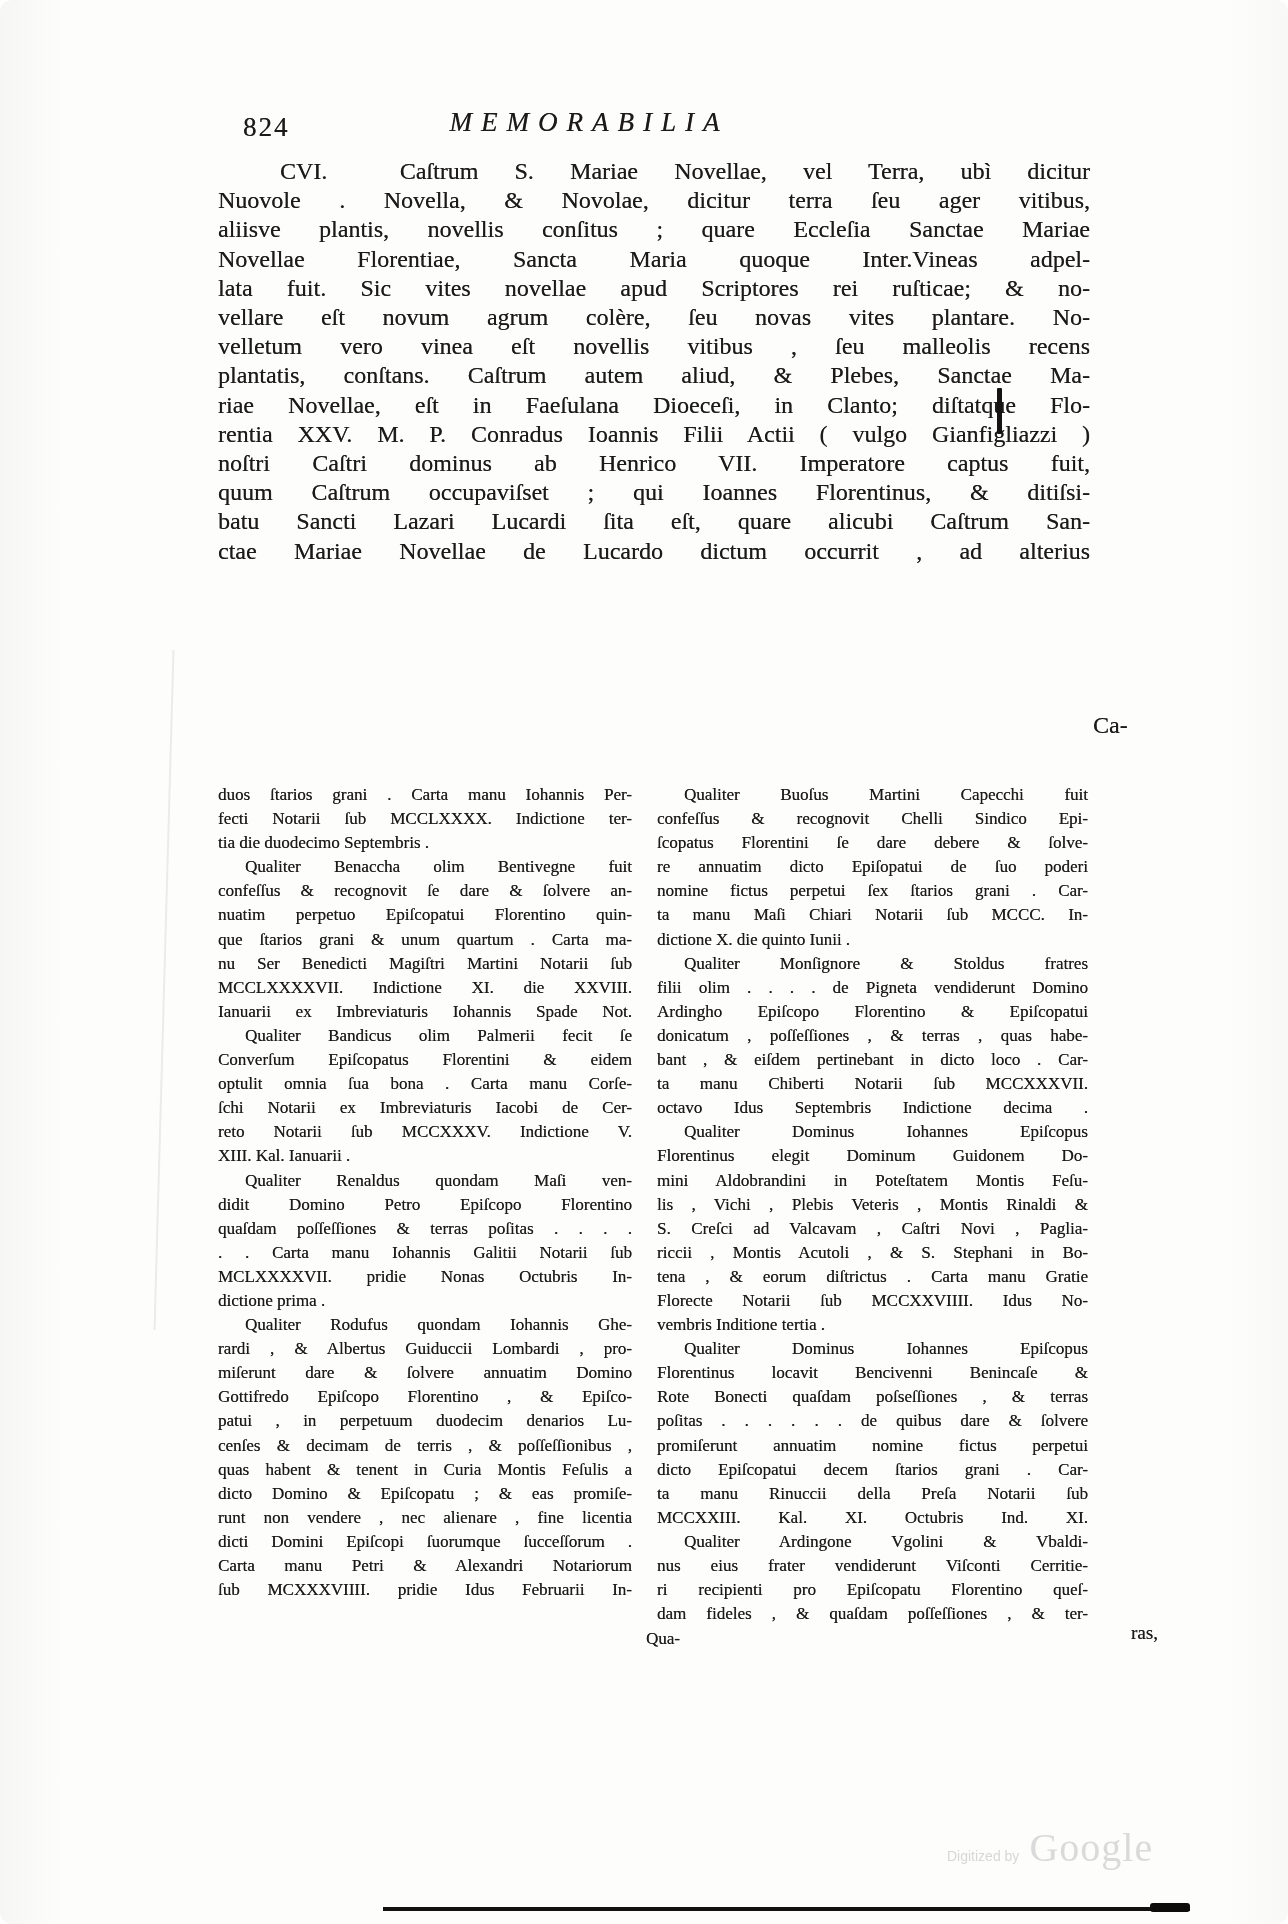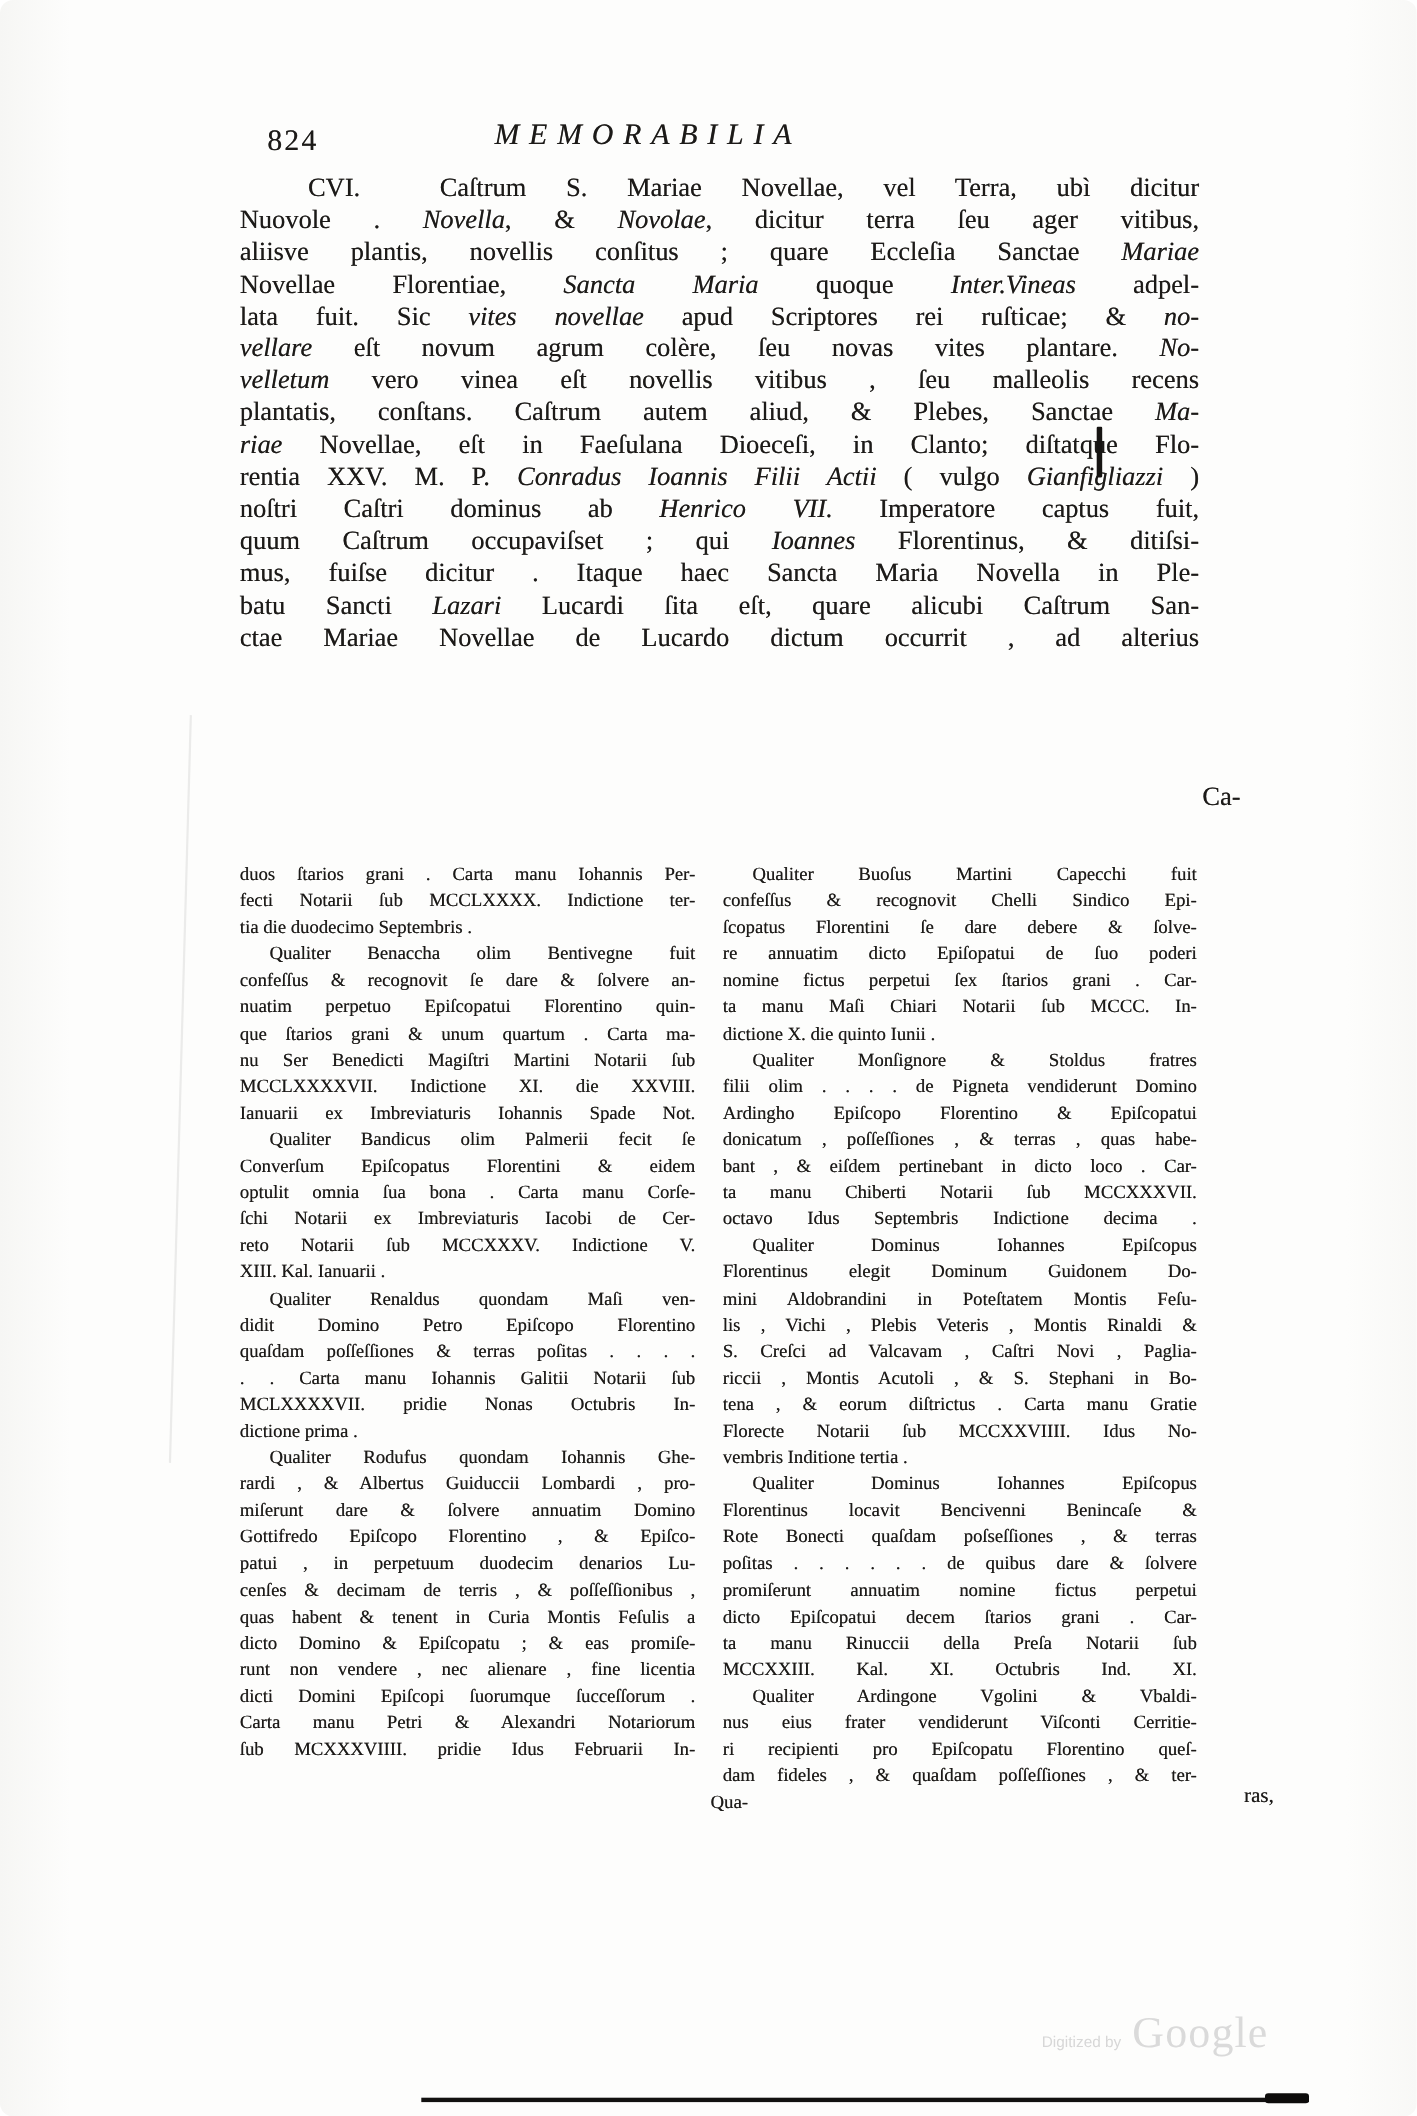--- a/index.html
+++ b/index.html
@@ -29,21 +29,21 @@
   .col{
     position:absolute;top:783px;
     font-size:17px;line-height:24.1px;
   }
   .col-left{left:218px;width:414px;}
   .col-right{left:657px;width:431px;}
   .line{text-align:justify;text-align-last:justify;}
   .line.endline{text-align-last:left;}
   .line.indent{text-indent:27px;}
   .line.indent-big{text-indent:62px;}
-  .it{font-style:italic;}
+  .it{}
   .catchword-ca{position:absolute;left:1093px;top:712px;font-size:24px;}
   .catchword-qua{position:absolute;left:646px;top:1629px;font-size:17px;}
   .catchword-ras{position:absolute;left:1131px;top:1622px;font-size:19px;}
   .watermark{
     position:absolute;left:923px;top:1824px;
     display:flex;align-items:baseline;gap:10px;
     user-select:none;
     margin-left:24px;
   }
   .wm-prefix{
@@ -86,21 +86,20 @@
       <div class="line"><span>aliisve plantis, novellis conſitus ; quare Eccleſia Sanctae </span><span class="it">Mariae</span></div>
       <div class="line"><span>Novellae Florentiae, </span><span class="it">Sancta Maria</span><span> quoque </span><span class="it">Inter.Vineas</span><span> adpel-</span></div>
       <div class="line"><span>lata fuit. Sic </span><span class="it">vites novellae</span><span> apud Scriptores rei ruſticae; &amp; </span><span class="it">no-</span></div>
       <div class="line"><span class="it">vellare</span><span> eſt novum agrum colère, ſeu novas vites plantare. </span><span class="it">No-</span></div>
       <div class="line"><span class="it">velletum</span><span> vero vinea eſt novellis vitibus , ſeu malleolis recens</span></div>
       <div class="line"><span>plantatis, conſtans. Caſtrum autem aliud, &amp; Plebes, Sanctae </span><span class="it">Ma-</span></div>
       <div class="line"><span class="it">riae</span><span> Novellae, eſt in Faeſulana Dioeceſi, in Clanto; diſtatque Flo-</span></div>
       <div class="line"><span>rentia XXV. M. P. </span><span class="it">Conradus Ioannis Filii Actii</span><span> ( vulgo </span><span class="it">Gianfigliazzi</span><span> )</span></div>
       <div class="line"><span>noſtri Caſtri dominus ab </span><span class="it">Henrico VII.</span><span> Imperatore captus fuit,</span></div>
       <div class="line"><span>quum Caſtrum occupaviſset ; qui </span><span class="it">Ioannes</span><span> Florentinus, &amp; ditiſsi-</span></div>
-      <div class="line"><span>mus, fuiſse dicitur . Itaque haec Sancta Maria Novella in Ple-</span></div>
       <div class="line"><span>batu Sancti </span><span class="it">Lazari</span><span> Lucardi ſita eſt, quare alicubi Caſtrum San-</span></div>
       <div class="line"><span>ctae Mariae Novellae de Lucardo dictum occurrit , ad alterius</span></div>
     </div>
 
   <div class="catchword-ca ink">Ca-</div>
 
   <div class="col col-left ink">
       <div class="line"><span>duos ſtarios grani . Carta manu Iohannis Per-</span></div>
       <div class="line"><span>fecti Notarii ſub MCCLXXXX. Indictione ter-</span></div>
       <div class="line endline"><span>tia die duodecimo Septembris .</span></div>

